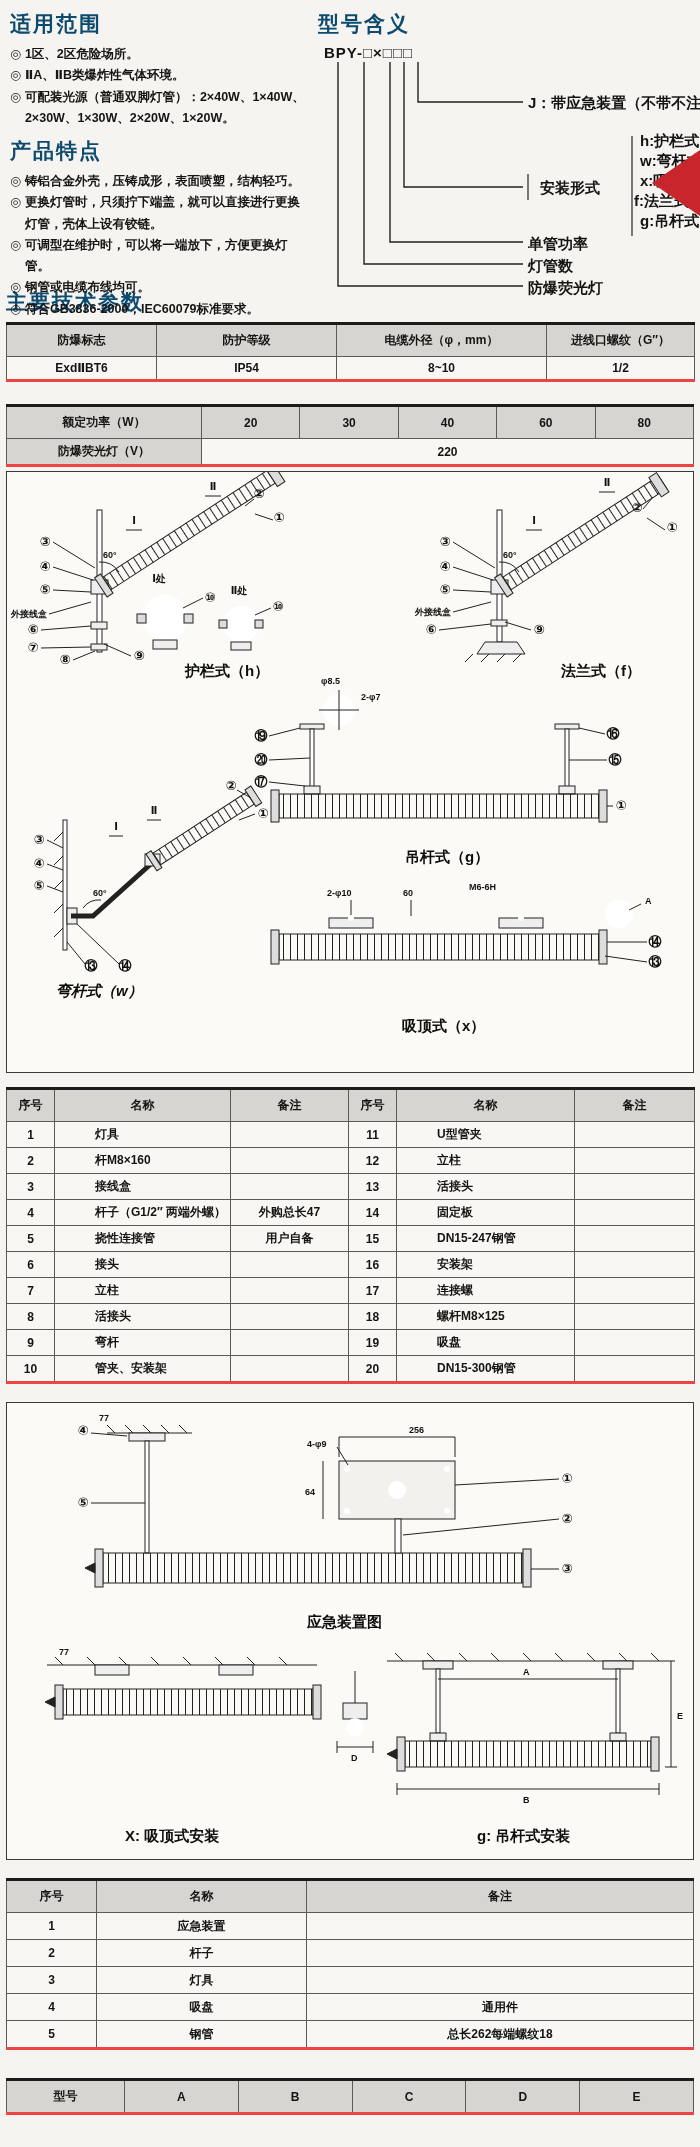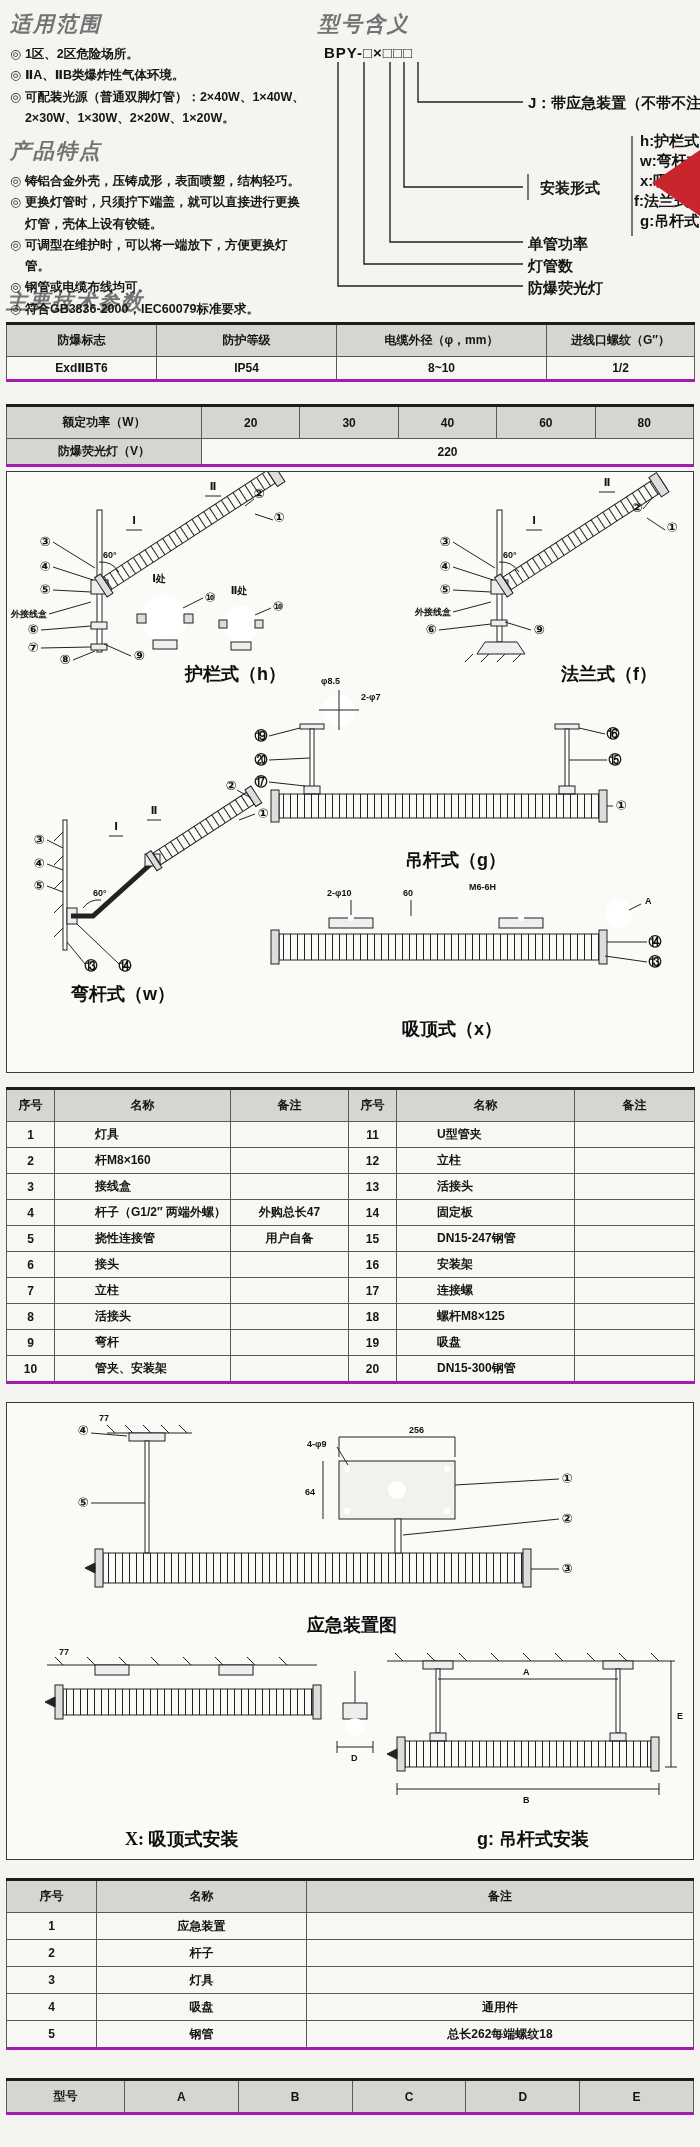--- a/index.html
+++ b/index.html
@@ -1,42 +1,42 @@
 <!DOCTYPE html>
 <html><head>
 <meta charset="utf-8">
 <style>
   html,body{margin:0;padding:0;background:#e8e7e4;}
   .page{width:700px;height:2147px;position:relative;margin:0 auto;background:#f5f4f1;
         font-family:"Liberation Sans","DejaVu Sans",sans-serif;color:#141414;overflow:hidden;}
   
-  .sec{font-size:21px;font-weight:900;margin:0 0 6px 0;letter-spacing:2px;color:#737373;font-style:italic;}
+  .sec{font-size:21px;font-weight:900;margin:0 0 6px 0;letter-spacing:2px;color:#0c4a6e;}
   
   .bullets{list-style:none;margin:0 0 8px 0;padding:0;}
   .bullets li{display:flex;font-size:12.5px;font-weight:700;line-height:1.7;color:#151515;}
   .bullets .b{margin-right:4px;flex:0 0 auto;}
   
   .top{display:flex;padding:10px 4px 0 10px;height:288px;box-sizing:border-box;position:relative;}
   .col-left{width:300px;flex:0 0 auto;}
   .col-right{flex:1;padding-left:8px;position:relative;}
   .model-wrap{position:relative;width:400px;height:250px;margin-top:2px;}
   .model-code{position:absolute;left:6px;top:0;font-size:15px;font-weight:900;letter-spacing:1px;}
   .mlabel{position:absolute;font-size:15px;font-weight:800;white-space:nowrap;}
   .red-wedge{position:absolute;right:0;top:150px;width:0;height:0;
              border-top:33px solid transparent;border-bottom:33px solid transparent;}
   
   table{border-collapse:collapse;width:688px;margin:0 auto;table-layout:fixed;}
-  .dtable{border-top:3px solid #1c1c1c;border-bottom:3px solid #a21caf;background:#f8f7f4;padding-left:43px;}
+  .dtable{border-top:3px solid #1c1c1c;border-bottom:3px solid #ef4444;background:#f8f7f4;padding-left:43px;}
   .dtable th{background:#d6d5d2;border:1px solid #5a5a5a;font-size:12px;font-weight:800;padding:7px 2px;}
   .dtable td{border:1px solid #5a5a5a;text-align:center;font-size:12px;font-weight:700;padding:4px 2px;}
   .dtable .nm{text-align:left;padding-left:40px;}
   .tech{padding:0 6px;} .gap-m{height:22px;}
   
   .dbox{border:1.5px solid #3a3a3a;margin:4px 6px;background:#fbfaf7;position:relative;}
-  .cap{position:absolute;font-weight:800;font-size:18px;color:#0e0e0e;white-space:nowrap;}
+  .cap{position:absolute;font-weight:800;font-size:15px;color:#0e0e0e;white-space:nowrap;}
   svg{display:block;}
   svg text{font-family:"Liberation Sans","DejaVu Sans",sans-serif;font-weight:700;fill:#111;}
   svg .co{font-size:13px;text-anchor:middle;}
   svg .dim{font-size:9px;}
   svg .rom{font-size:10px;text-anchor:middle;}
   svg line,svg path,svg polyline{stroke:#222;fill:none;}
   svg rect,svg polygon{stroke:#222;}
   .secwrap{padding:0 6px;margin-top:14px;}
 </style>
 </head>
@@ -353,21 +353,21 @@
         <rect x="592" y="458" width="8" height="34" fill="#ddd"></rect>
         <line x1="640" y1="470" x2="600" y2="470"></line>
           <text class="co" x="648" y="474">⑭</text>
         <line x1="640" y1="490" x2="598" y2="484"></line>
           <text class="co" x="648" y="494">⑬</text>
       </g>
     </svg>
     <span class="cap" style="left:178px;top:190px;">护栏式（h）</span>
     <span class="cap" style="left:548px;top:190px;margin-left:6px;">法兰式（f）</span>
     <span class="cap" style="left:398px;top:376px;">吊杆式（g）</span>
-    <span class="cap" style="left:64px;top:510px;">弯杆式（w）</span>
+    <span class="cap" style="left:49px;top:510px;font-style:italic;">弯杆式（w）</span>
     <span class="cap" style="left:395px;top:545px;">吸顶式（x）</span>
   </div>
 
   <div class="secwrap">
     <table class="dtable">
       <colgroup>
           <col style="width:48px">
           <col style="width:176px">
           <col style="width:118px">
           <col style="width:48px">
@@ -571,21 +571,21 @@
         <line x1="390" y1="386" x2="652" y2="386"></line>
         <line x1="390" y1="380" x2="390" y2="392"></line>
           <line x1="652" y1="380" x2="652" y2="392"></line>
         <text class="dim" x="516" y="400">B</text>
         <line x1="664" y1="258" x2="664" y2="364"></line>
         <line x1="658" y1="364" x2="670" y2="364"></line>
         <text class="dim" x="670" y="316">E</text>
       </g>
     </svg>
     <span class="cap" style="left:300px;top:210px;">应急装置图</span>
-    <span class="cap" style="left:118px;top:424px;font-family:Liberation Serif, serif;">X: 吸顶式安装</span>
+    <span class="cap" style="left:118px;top:424px;">X: 吸顶式安装</span>
     <span class="cap" style="left:470px;top:424px;">g: 吊杆式安装</span>
   </div>
 
   <div class="secwrap" style="margin-top:18px;">
     <table class="dtable">
       <colgroup>
           <col style="width:90px">
           <col style="width:210px">
           <col>
         </colgroup>

